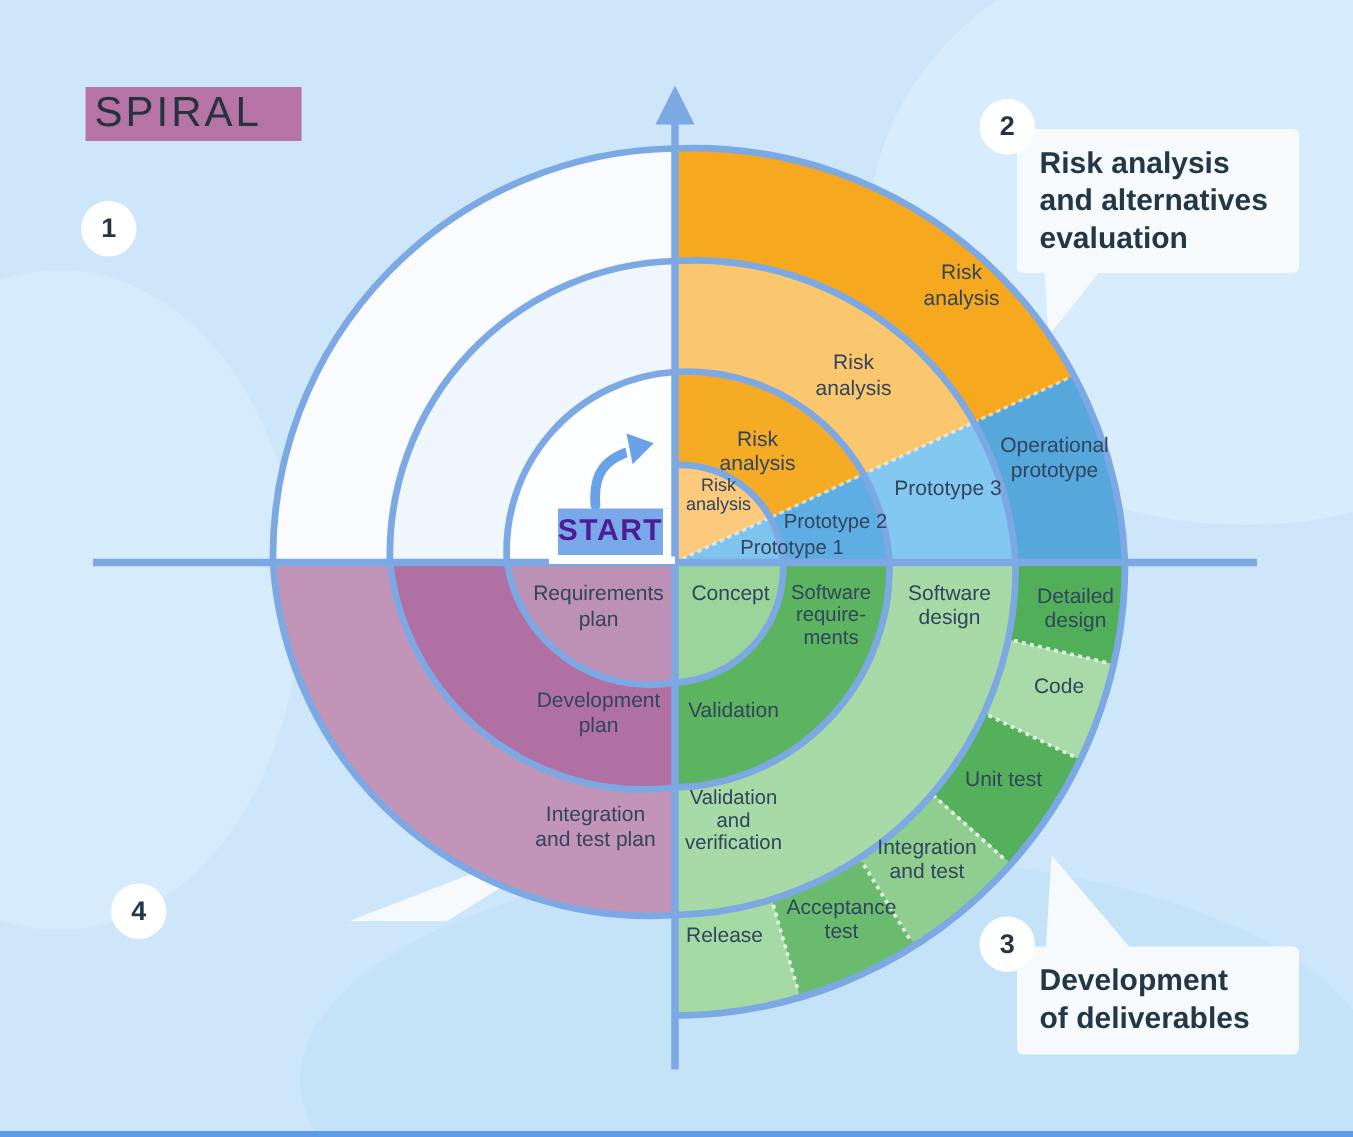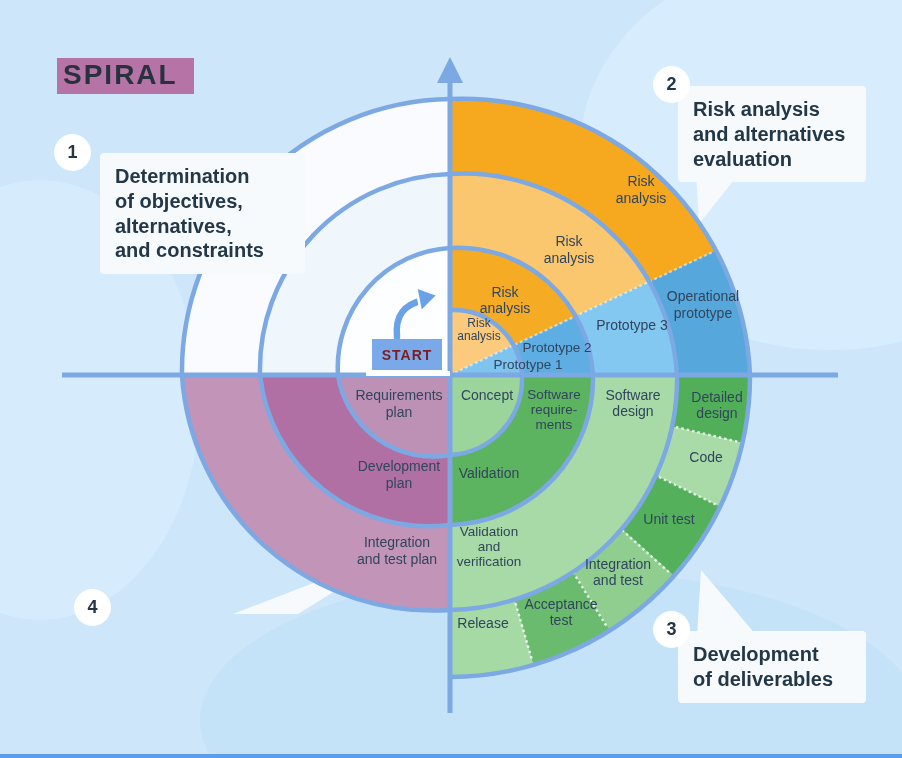--- a/index.html
+++ b/index.html
@@ -4,38 +4,38 @@
 <style>
   html,body{margin:0;padding:0;}
   .stage{
     position:relative;width:902px;height:758px;overflow:hidden;
     background:#CEE6F9;
     font-family:"Liberation Sans","DejaVu Sans",sans-serif;
   }
   .stage svg{position:absolute;left:0;top:0;}
   .title{
     position:absolute;left:57px;top:58px;
-    background:#B573A6;padding:1px 16px 3px 6px;
-    font-size:28px;font-weight:bold;letter-spacing:2px;color:#28323F;
+    background:#B573A6;padding:1px 26px 3px 6px;
+    font-size:28px;font-weight:normal;letter-spacing:2px;color:#28323F;
   }
   .callout{
     position:absolute;background:#F7FAFD;border-radius:4px;
     color:#233747;font-weight:bold;font-size:20px;line-height:1.24;
     padding:11px 15px;
   }
   .num{
     position:absolute;width:37px;height:37px;border-radius:50%;
     background:#ffffff;display:flex;align-items:center;justify-content:center;
     font-weight:bold;font-size:18px;color:#233747;z-index:5;
   }
   .start-box{
     position:absolute;left:372px;top:339px;width:70px;height:31px;
     background:#7AA9EA;border-right:4px solid #ffffff;
     display:flex;align-items:center;justify-content:center;
-    color:#7f1d1d;font-weight:bold;font-size:14px;letter-spacing:1px;z-index:4;
+    color:#4c1d95;font-weight:bold;font-size:20px;letter-spacing:1px;z-index:4;
   }
   .start-underline{
     position:absolute;left:366px;top:371px;width:84px;height:5px;
     background:#ffffff;z-index:4;
   }
   .bottom-bar{
     position:absolute;left:0;bottom:0;width:100%;height:4px;background:#5D9CEB;
   }
 </style>
 </head>
@@ -158,21 +158,20 @@
       <text x="397" y="547"><tspan x="397" dy="0">Integration</tspan><tspan x="397" dy="17">and test plan</tspan></text>
     </g>
   </svg>
 
   <div class="title">SPIRAL</div>
 
   <div class="start-box">START</div>
   <div class="start-underline"></div>
 
   <div class="num" style="left:54px;top:134px;">1</div>
-  <div class="callout" style="left:100px;top:153px;width:175px;">Determination<br>of objectives,<br>alternatives,<br>and constraints</div>
 
   <div class="num" style="left:653px;top:66px;">2</div>
   <div class="callout" style="left:678px;top:86px;width:158px;">Risk analysis<br>and alternatives<br>evaluation</div>
 
   <div class="num" style="left:653px;top:611px;">3</div>
   <div class="callout" style="left:678px;top:631px;width:158px;">Development<br>of deliverables</div>
 
   <div class="num" style="left:74px;top:589px;">4</div>
 
   <div class="bottom-bar"></div>

